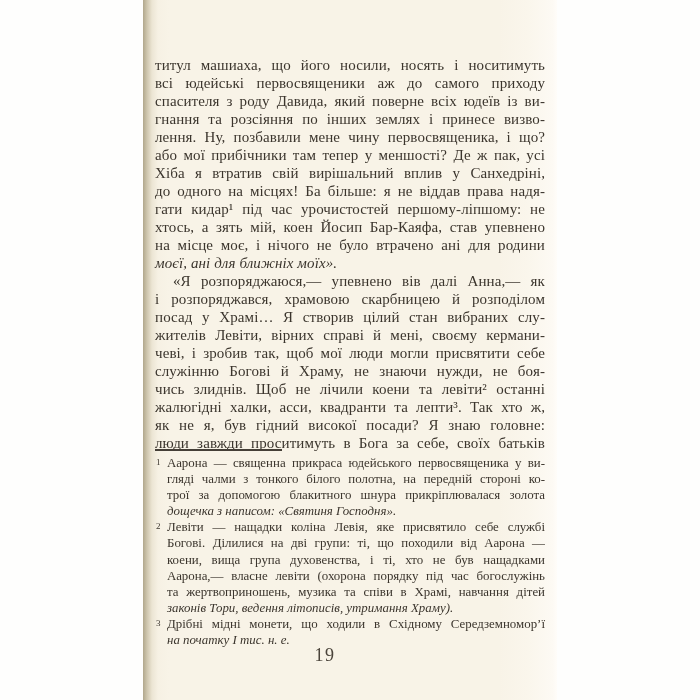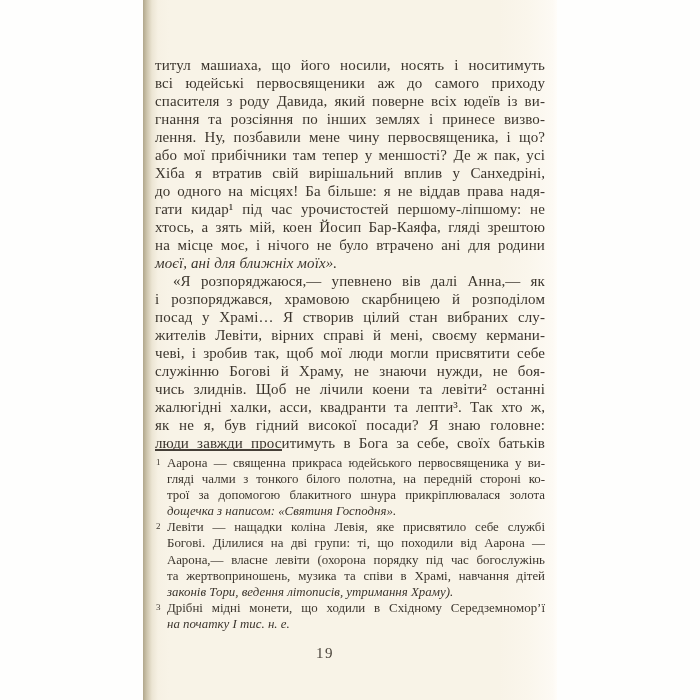--- a/index.html
+++ b/index.html
@@ -74,42 +74,42 @@
     top: -1px;
     font-size: 9px;
     color: #3b352d;
   }
   .pagenum {
     position: absolute;
     left: 12px;
     top: 645px;
     width: 340px;
     text-align: center;
-    font-size: 15px;
+    font-size: 18px;
     letter-spacing: 1.5px;
     color: #4b443b;
   }
 </style>
 </head>
 <body>
 
 <div class="canvas">
   <div class="page">
     <div class="textblock" id="paragraphs">
         <div class="para">
           <div class="line">титул машиаха, що його носили, носять і носитимуть</div>
           <div class="line">всі юдейські первосвященики аж до самого приходу</div>
           <div class="line">спасителя з роду Давида, який поверне всіх юдеїв із ви-</div>
           <div class="line">гнання та розсіяння по інших землях і принесе визво-</div>
           <div class="line">лення. Ну, позбавили мене чину первосвященика, і що?</div>
           <div class="line">або мої прибічники там тепер у меншості? Де ж пак, усі</div>
           <div class="line">Хіба я втратив свій вирішальний вплив у Санхедріні,</div>
           <div class="line">до одного на місцях! Ба більше: я не віддав права надя-</div>
           <div class="line">гати кидар¹ під час урочистостей першому-ліпшому: не</div>
-          <div class="line">хтось, а зять мій, коен Йосип Бар-Каяфа, гляді зрештою</div>
+          <div class="line">хтось, а зять мій, коен Йосип Бар-Каяфа, став упевнено</div>
           <div class="line">на місце моє, і нічого не було втрачено ані для родини</div>
           <div class="line no-just">моєї, ані для ближніх моїх».</div>
         </div>
         <div class="para">
           <div class="line ind">«Я розпоряджаюся,— упевнено вів далі Анна,— як</div>
           <div class="line">і розпоряджався, храмовою скарбницею й розподілом</div>
           <div class="line">посад у Храмі… Я створив цілий стан вибраних слу-</div>
           <div class="line">жителів Левіти, вірних справі й мені, своєму кермани-</div>
           <div class="line">чеві, і зробив так, щоб мої люди могли присвятити себе</div>
           <div class="line">служінню Богові й Храму, не знаючи нужди, не боя-</div>
@@ -125,20 +125,21 @@
           <span class="fn-marker">1</span>
           <div class="line">Аарона — священна прикраса юдейського первосвященика у ви-</div>
           <div class="line">гляді чалми з тонкого білого полотна, на передній стороні ко-</div>
           <div class="line">трої за допомогою блакитного шнура прикріплювалася золота</div>
           <div class="line no-just">дощечка з написом: «Святиня Господня».</div>
         </div>
         <div class="footnote">
           <span class="fn-marker">2</span>
           <div class="line">Левіти — нащадки коліна Левія, яке присвятило себе службі</div>
           <div class="line">Богові. Ділилися на дві групи: ті, що походили від Аарона —</div>
+          <div class="line">коени, вища група духовенства, і ті, хто не був нащадками</div>
           <div class="line">Аарона,— власне левіти (охорона порядку під час богослужінь</div>
           <div class="line">та жертвоприношень, музика та співи в Храмі, навчання дітей</div>
           <div class="line no-just">законів Тори, ведення літописів, утримання Храму).</div>
         </div>
         <div class="footnote">
           <span class="fn-marker">3</span>
           <div class="line">Дрібні мідні монети, що ходили в Східному Середземномор’ї</div>
           <div class="line no-just">на початку I тис. н. е.</div>
         </div>
       </div>

